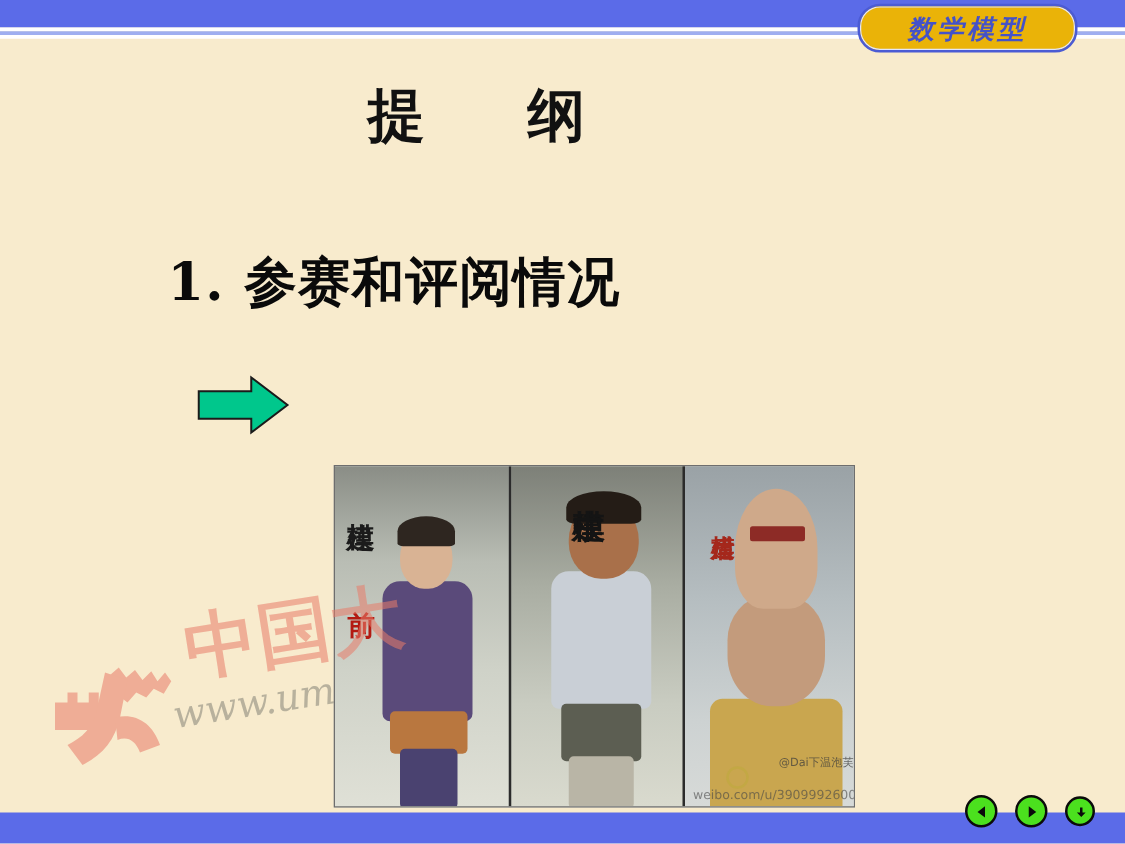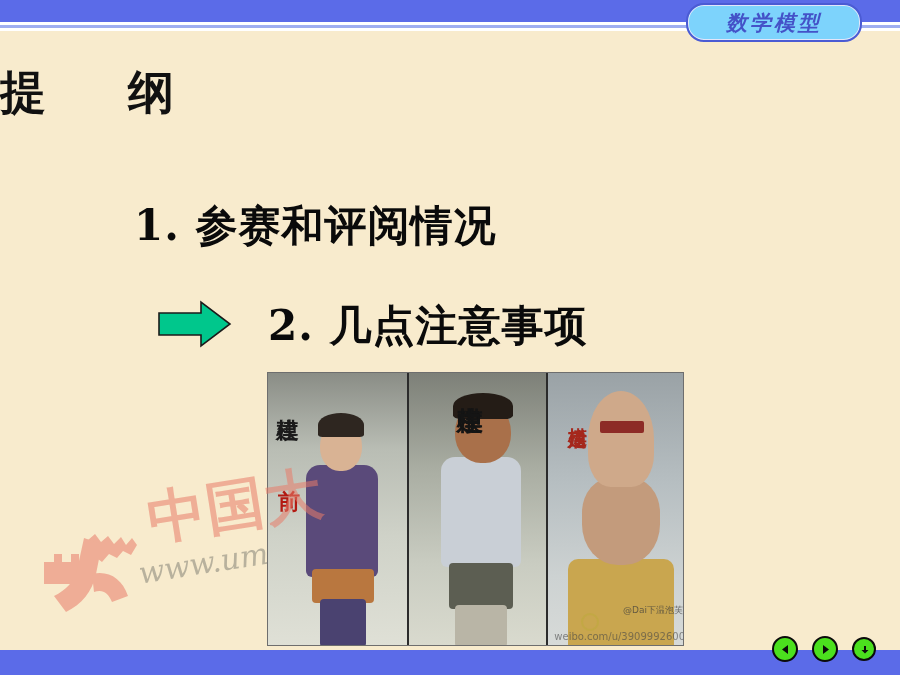--- a/index.html
+++ b/index.html
@@ -56,41 +56,42 @@
     background: #5B6BE8;
   }
 
   
   .badge {
     position: absolute;
     left: 686px; top: 3px;
     width: 172px; height: 35px;
     border: 2px solid #4B5BD4;
     border-radius: 18px;
-    background: #7dd3fc;
+    background: #eab308;
     box-shadow: 0 0 0 1px #E3E6FA inset;
     display: flex;
     align-items: center;
     justify-content: center;
   }
   .badge-text {
     font-family: "DejaVu Serif", serif;
     font-style: italic;
     font-size: 21px;
     letter-spacing: 3px;
     color: #4452C8;
     font-weight: 700;
     white-space: nowrap;
   }
 
   
   .title {
     position: absolute;
     left: 0; top: 62px;
     width: 780px;
+    text-align: center;
     font-family: Liberation Mono, monospace;
     font-size: 46px;
     font-weight: 700;
     color: #111111;
     letter-spacing: 18px;
     white-space: nowrap;
   }
 
   
   .item {
@@ -276,21 +277,20 @@
   </div>
 
   <div class="title">提　纲</div>
 
   <div class="item item-1">1. 参赛和评阅情况</div>
 
   <svg class="arrow" viewBox="0 0 75 50">
     <polygon points="2,14 44,14 44,3 73,25 44,47 44,36 2,36" fill="#00C78C" stroke="#1b1b1b" stroke-width="1.6"></polygon>
   </svg>
 
-  <div class="item item-2">2. 几点注意事项</div>
 
   <div class="photo">
 
     <div class="panel panel-1">
       <div class="fig-body p1-body"></div>
       <div class="fig-legs p1-skirt"></div>
       <div class="fig-legs p1-legs"></div>
       <div class="fig-head p1-head"></div>
       <div class="p1-hair" style="position:absolute;"></div>
       <div class="cap cap-1">建模</div>

